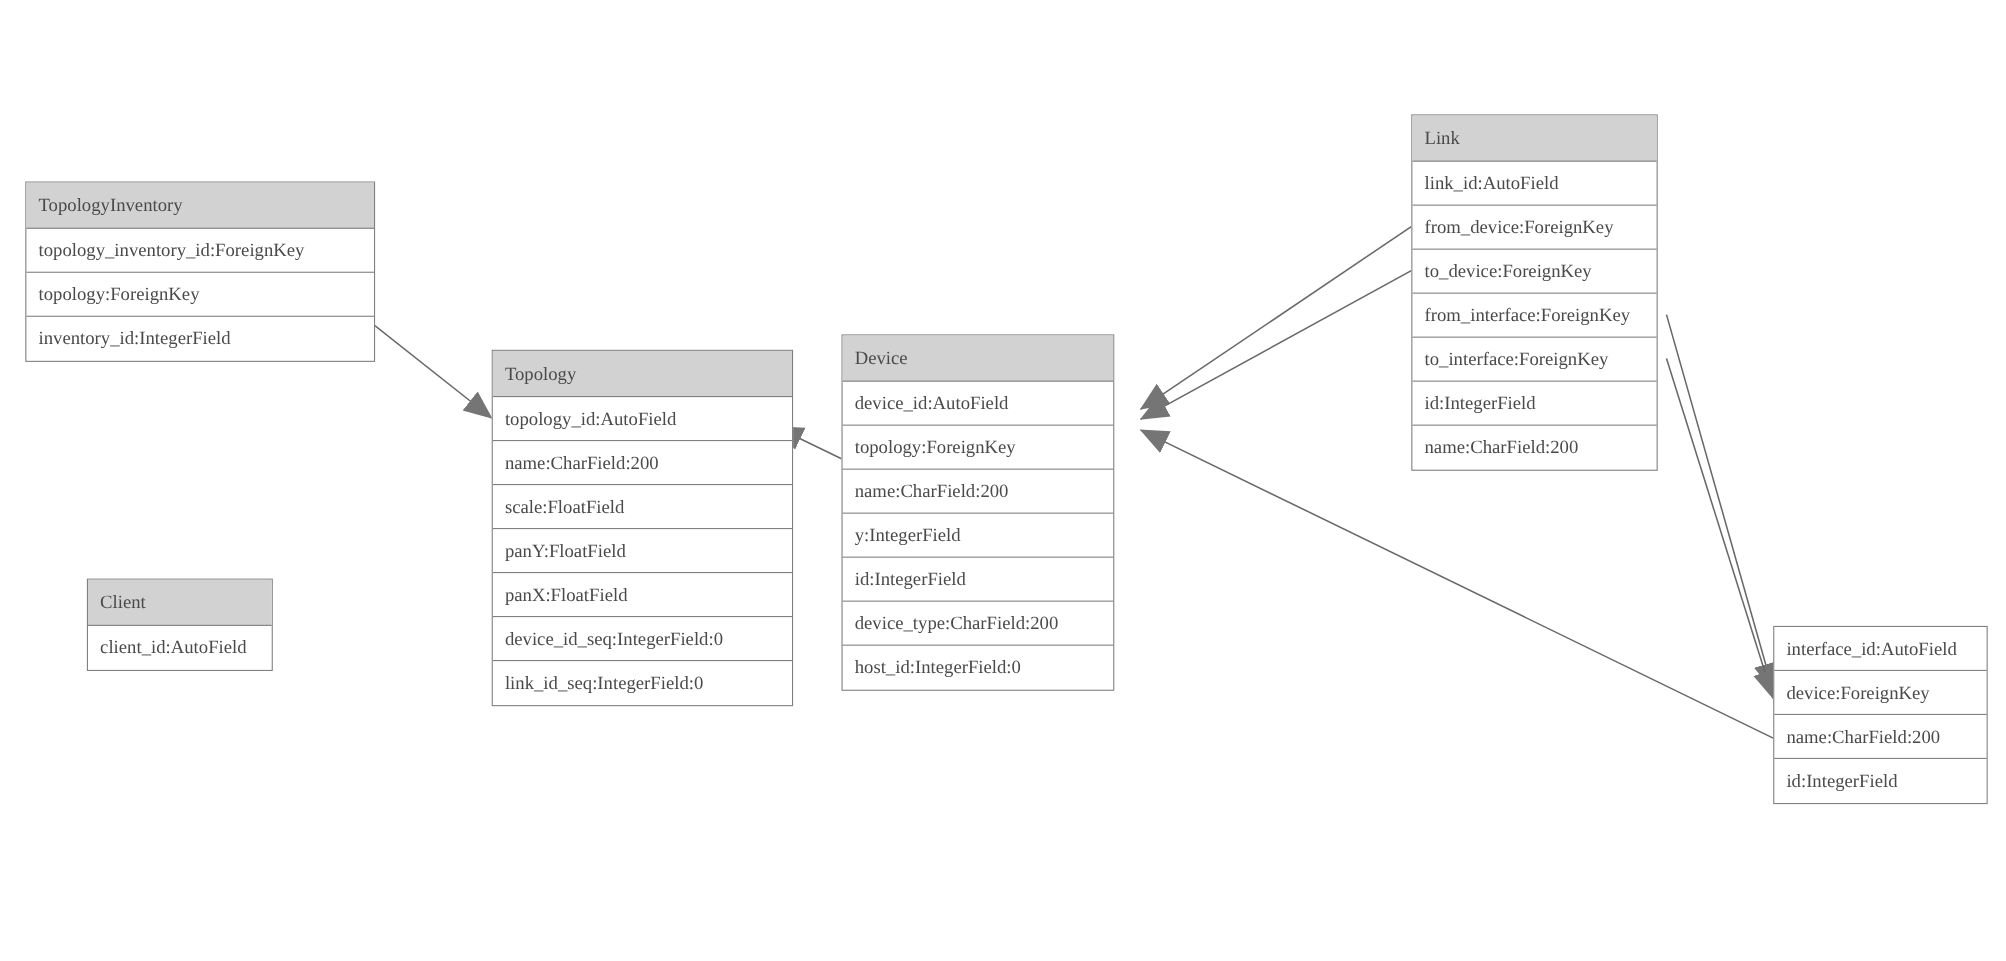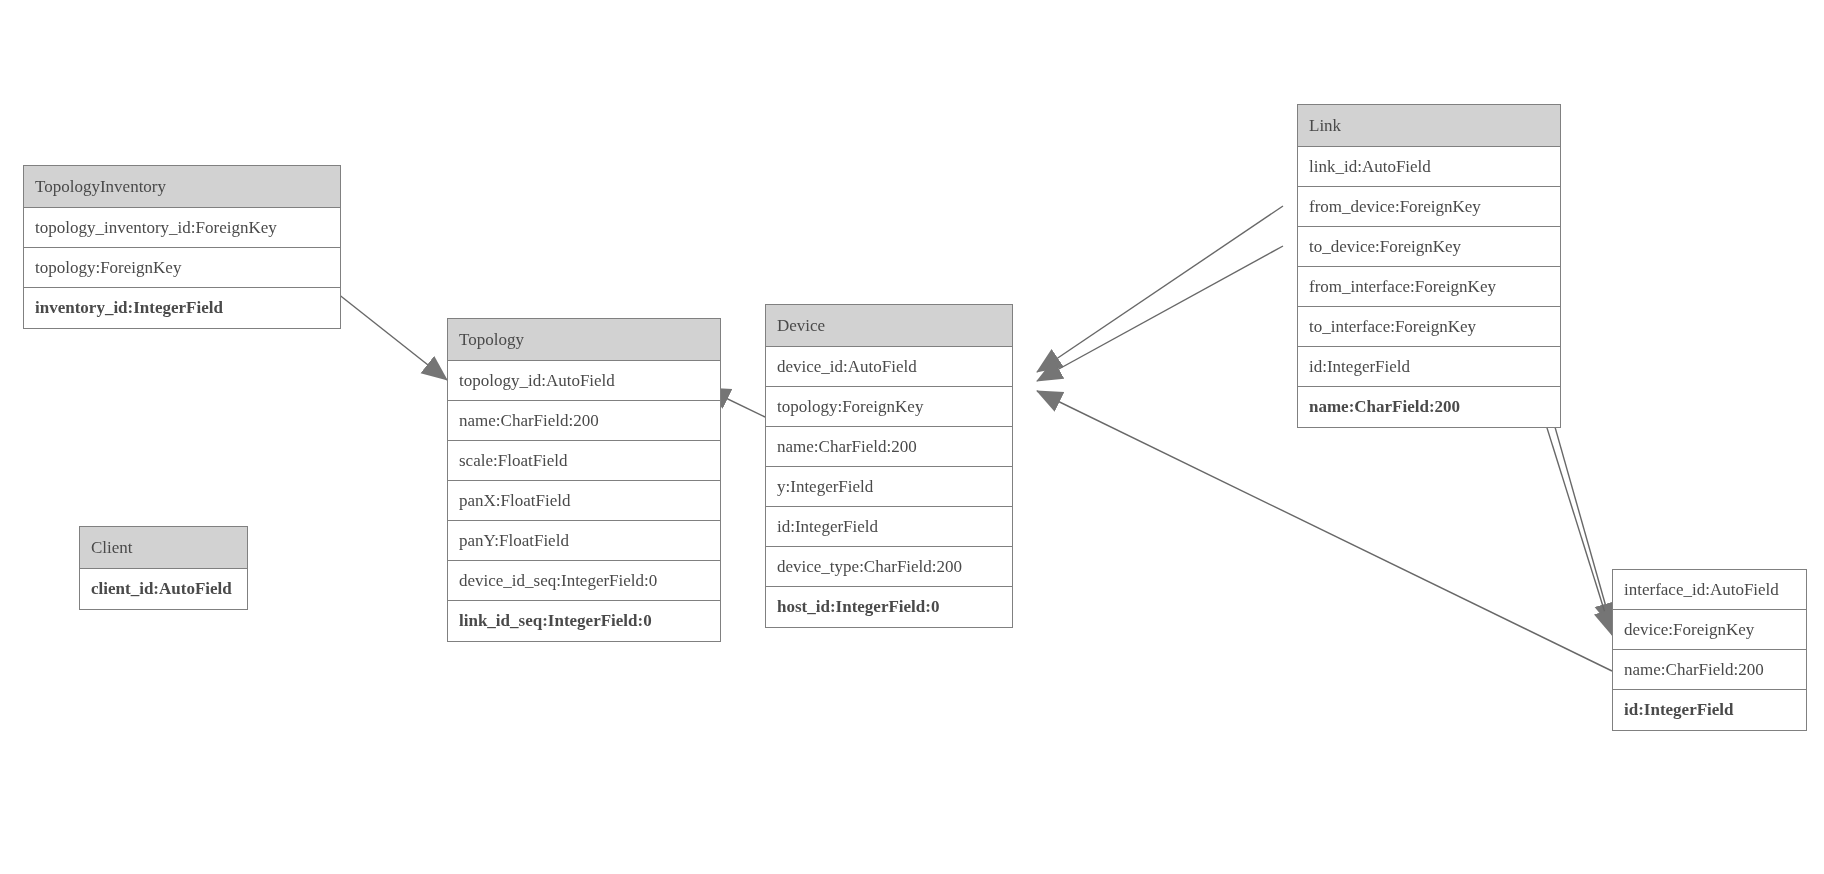--- a/index.html
+++ b/index.html
@@ -46,21 +46,21 @@
   }
   .db-row{
     height:40px;
     line-height:40px;
     padding-left:11px;
     border-bottom:1.3px solid var(--border);
     box-sizing:border-box;
     white-space:nowrap;
     overflow:hidden;
   }
-  .db-row:last-child{border-bottom:none;font-weight:bold;}
+  .db-row:last-child{border-bottom:none;}
   .edge-line{
     stroke:var(--edge);
     stroke-width:1.4;
     fill:none;
   }
 </style>
 </head>
 <body>
 
 <div id="canvas">
@@ -82,40 +82,40 @@
       <div class="db-header">TopologyInventory</div>
       <div class="db-row">topology_inventory_id:ForeignKey</div>
       <div class="db-row">topology:ForeignKey</div>
       <div class="db-row">inventory_id:IntegerField</div>
     </div>
     <div class="db-table" style="left: 447px; top: 318px; width: 274px;">
       <div class="db-header">Topology</div>
       <div class="db-row">topology_id:AutoField</div>
       <div class="db-row">name:CharField:200</div>
       <div class="db-row">scale:FloatField</div>
+      <div class="db-row">panY:FloatField</div>
       <div class="db-row">panX:FloatField</div>
-      <div class="db-row">panY:FloatField</div>
       <div class="db-row">device_id_seq:IntegerField:0</div>
       <div class="db-row">link_id_seq:IntegerField:0</div>
     </div>
     <div class="db-table" style="left: 79px; top: 526px; width: 169px;">
       <div class="db-header">Client</div>
       <div class="db-row">client_id:AutoField</div>
     </div>
     <div class="db-table" style="left: 765px; top: 304px; width: 248px;">
       <div class="db-header">Device</div>
       <div class="db-row">device_id:AutoField</div>
       <div class="db-row">topology:ForeignKey</div>
       <div class="db-row">name:CharField:200</div>
       <div class="db-row">y:IntegerField</div>
       <div class="db-row">id:IntegerField</div>
       <div class="db-row">device_type:CharField:200</div>
       <div class="db-row">host_id:IntegerField:0</div>
     </div>
-    <div class="db-table" style="left: 1283px; top: 104px; width: 264px; margin-left: 14px;">
+    <div class="db-table" style="left: 1283px; top: 104px; width: 224px;">
       <div class="db-header">Link</div>
       <div class="db-row">link_id:AutoField</div>
       <div class="db-row">from_device:ForeignKey</div>
       <div class="db-row">to_device:ForeignKey</div>
       <div class="db-row">from_interface:ForeignKey</div>
       <div class="db-row">to_interface:ForeignKey</div>
       <div class="db-row">id:IntegerField</div>
       <div class="db-row">name:CharField:200</div>
     </div>
     <div class="db-table" style="left: 1612px; top: 569px; width: 195px;">

